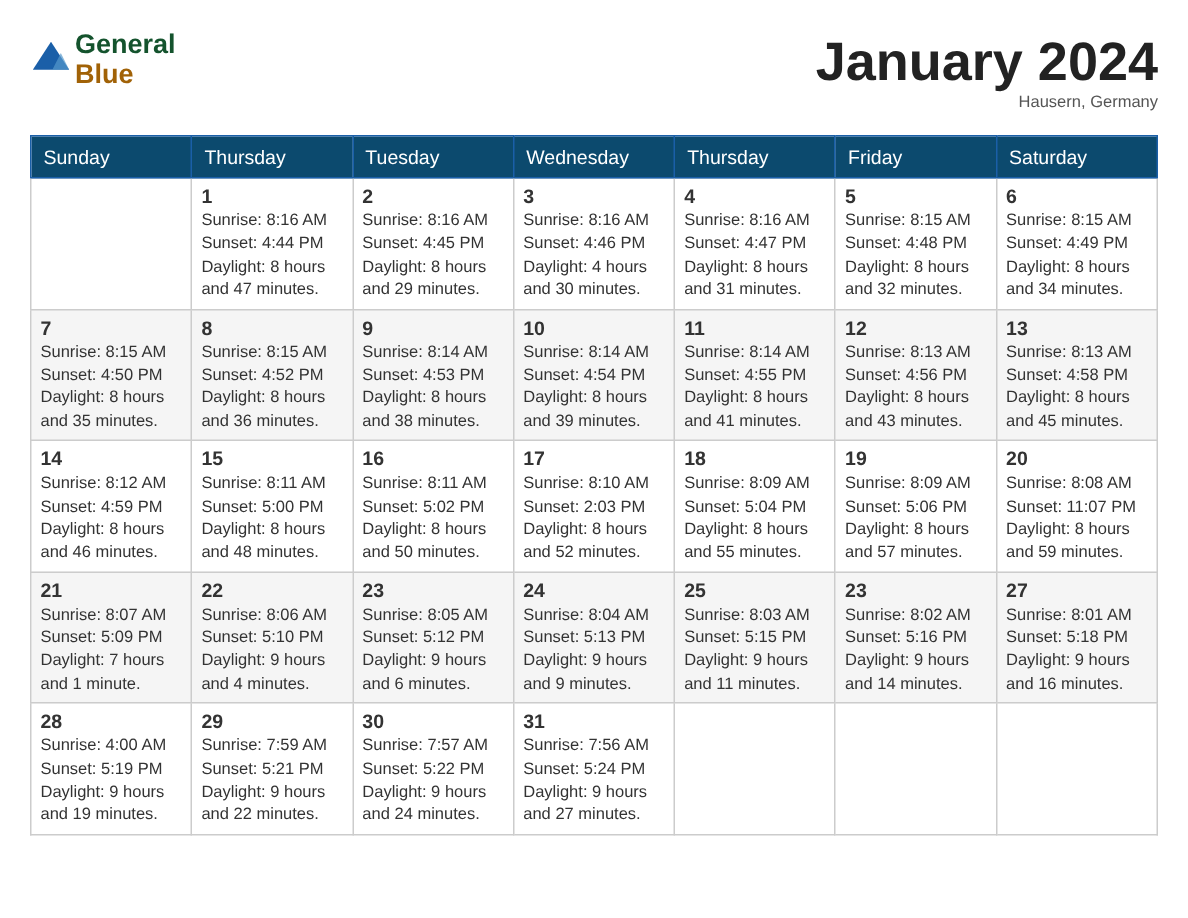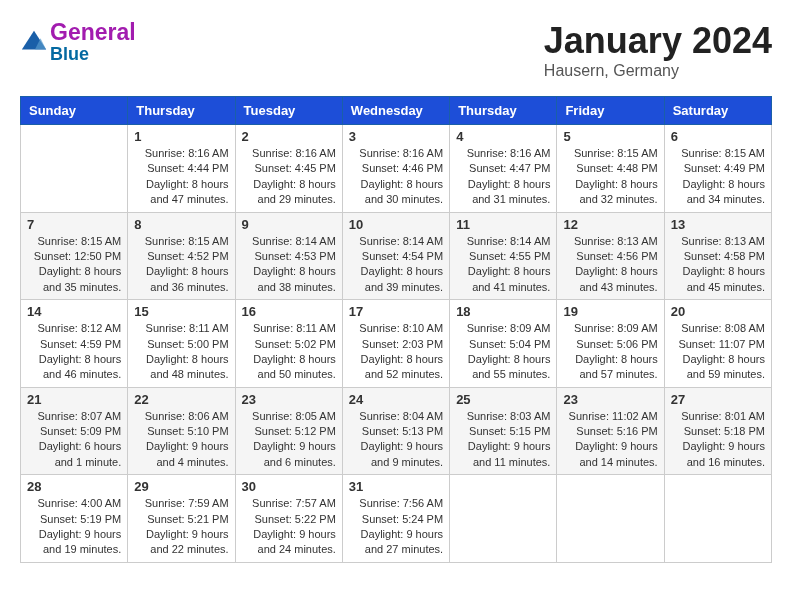--- a/index.html
+++ b/index.html
@@ -19,56 +19,57 @@
     .logo {
       display: flex;
       align-items: center;
     }
     .logo-text {
       display: flex;
       flex-direction: column;
       line-height: 1.1;
     }
     .logo-general {
-      font-size: 23px;
+      font-size: 18px;
       font-weight: bold;
-      color: #a21caf;
+      color: #14532d;
     }
     .logo-blue {
       font-size: 18px;
       font-weight: bold;
-      color: #0369a1;
+      color: #a16207;
     }
     .logo-icon {
       width: 28px;
       height: 28px;
       margin-right: 2px;
     }
     .title-block {
+      text-align: right;
     }
     .month-title {
       font-size: 36px;
       font-weight: bold;
       color: #222;
     }
     .location {
-      font-size: 16px;
+      font-size: 11px;
       color: #555;
     }
     table {
       width: 100%;
       border-collapse: collapse;
     }
     th {
-      background-color: #1d4ed8;
+      background-color: #0c4a6e;
       color: #fff;
       text-align: left;
       padding: 6px 8px;
       font-size: 13px;
-      font-weight: bold;
+      font-weight: normal;
       border: 1px solid #1a5fa8;
     }
     td {
       vertical-align: top;
       border: 1px solid #ccc;
       padding: 4px 6px;
       width: calc(100% / 7);
       min-height: 80px;
       font-size: 11px;
       color: #333;
@@ -77,21 +78,20 @@
     tr:nth-child(even) td {
       background-color: #f5f5f5;
     }
     .day-number {
       font-size: 13px;
       font-weight: bold;
       margin-bottom: 2px;
     }
     .day-info {
       line-height: 1.4;
-      text-align: right;
     }
     td.empty {
       background: #fff;
     }
   </style>
 </head>
 <body>
 
 <div class="header">
   <div class="logo">
@@ -139,21 +139,21 @@
             <div>Sunrise: 8:16 AM</div>
             <div>Sunset: 4:45 PM</div>
             <div>Daylight: 8 hours and 29 minutes.</div>
           </div>
         </td>
         <td>
           <div class="day-number">3</div>
           <div class="day-info">
             <div>Sunrise: 8:16 AM</div>
             <div>Sunset: 4:46 PM</div>
-            <div>Daylight: 8 hours and 30 minutes.</div>
+            <div>Daylight: 4 hours and 30 minutes.</div>
           </div>
         </td>
         <td>
           <div class="day-number">4</div>
           <div class="day-info">
             <div>Sunrise: 8:16 AM</div>
             <div>Sunset: 4:47 PM</div>
             <div>Daylight: 8 hours and 31 minutes.</div>
           </div>
         </td>
@@ -172,21 +172,21 @@
             <div>Sunset: 4:49 PM</div>
             <div>Daylight: 8 hours and 34 minutes.</div>
           </div>
         </td>
       </tr>
       <tr>
         <td>
           <div class="day-number">7</div>
           <div class="day-info">
             <div>Sunrise: 8:15 AM</div>
-            <div>Sunset: 12:50 PM</div>
+            <div>Sunset: 4:50 PM</div>
             <div>Daylight: 8 hours and 35 minutes.</div>
           </div>
         </td>
         <td>
           <div class="day-number">8</div>
           <div class="day-info">
             <div>Sunrise: 8:15 AM</div>
             <div>Sunset: 4:52 PM</div>
             <div>Daylight: 8 hours and 36 minutes.</div>
           </div>
@@ -289,21 +289,21 @@
             <div>Daylight: 8 hours and 59 minutes.</div>
           </div>
         </td>
       </tr>
       <tr>
         <td>
           <div class="day-number">21</div>
           <div class="day-info">
             <div>Sunrise: 8:07 AM</div>
             <div>Sunset: 5:09 PM</div>
-            <div>Daylight: 6 hours and 1 minute.</div>
+            <div>Daylight: 7 hours and 1 minute.</div>
           </div>
         </td>
         <td>
           <div class="day-number">22</div>
           <div class="day-info">
             <div>Sunrise: 8:06 AM</div>
             <div>Sunset: 5:10 PM</div>
             <div>Daylight: 9 hours and 4 minutes.</div>
           </div>
         </td>
@@ -327,21 +327,21 @@
           <div class="day-number">25</div>
           <div class="day-info">
             <div>Sunrise: 8:03 AM</div>
             <div>Sunset: 5:15 PM</div>
             <div>Daylight: 9 hours and 11 minutes.</div>
           </div>
         </td>
         <td>
           <div class="day-number">23</div>
           <div class="day-info">
-            <div>Sunrise: 11:02 AM</div>
+            <div>Sunrise: 8:02 AM</div>
             <div>Sunset: 5:16 PM</div>
             <div>Daylight: 9 hours and 14 minutes.</div>
           </div>
         </td>
         <td>
           <div class="day-number">27</div>
           <div class="day-info">
             <div>Sunrise: 8:01 AM</div>
             <div>Sunset: 5:18 PM</div>
             <div>Daylight: 9 hours and 16 minutes.</div>

